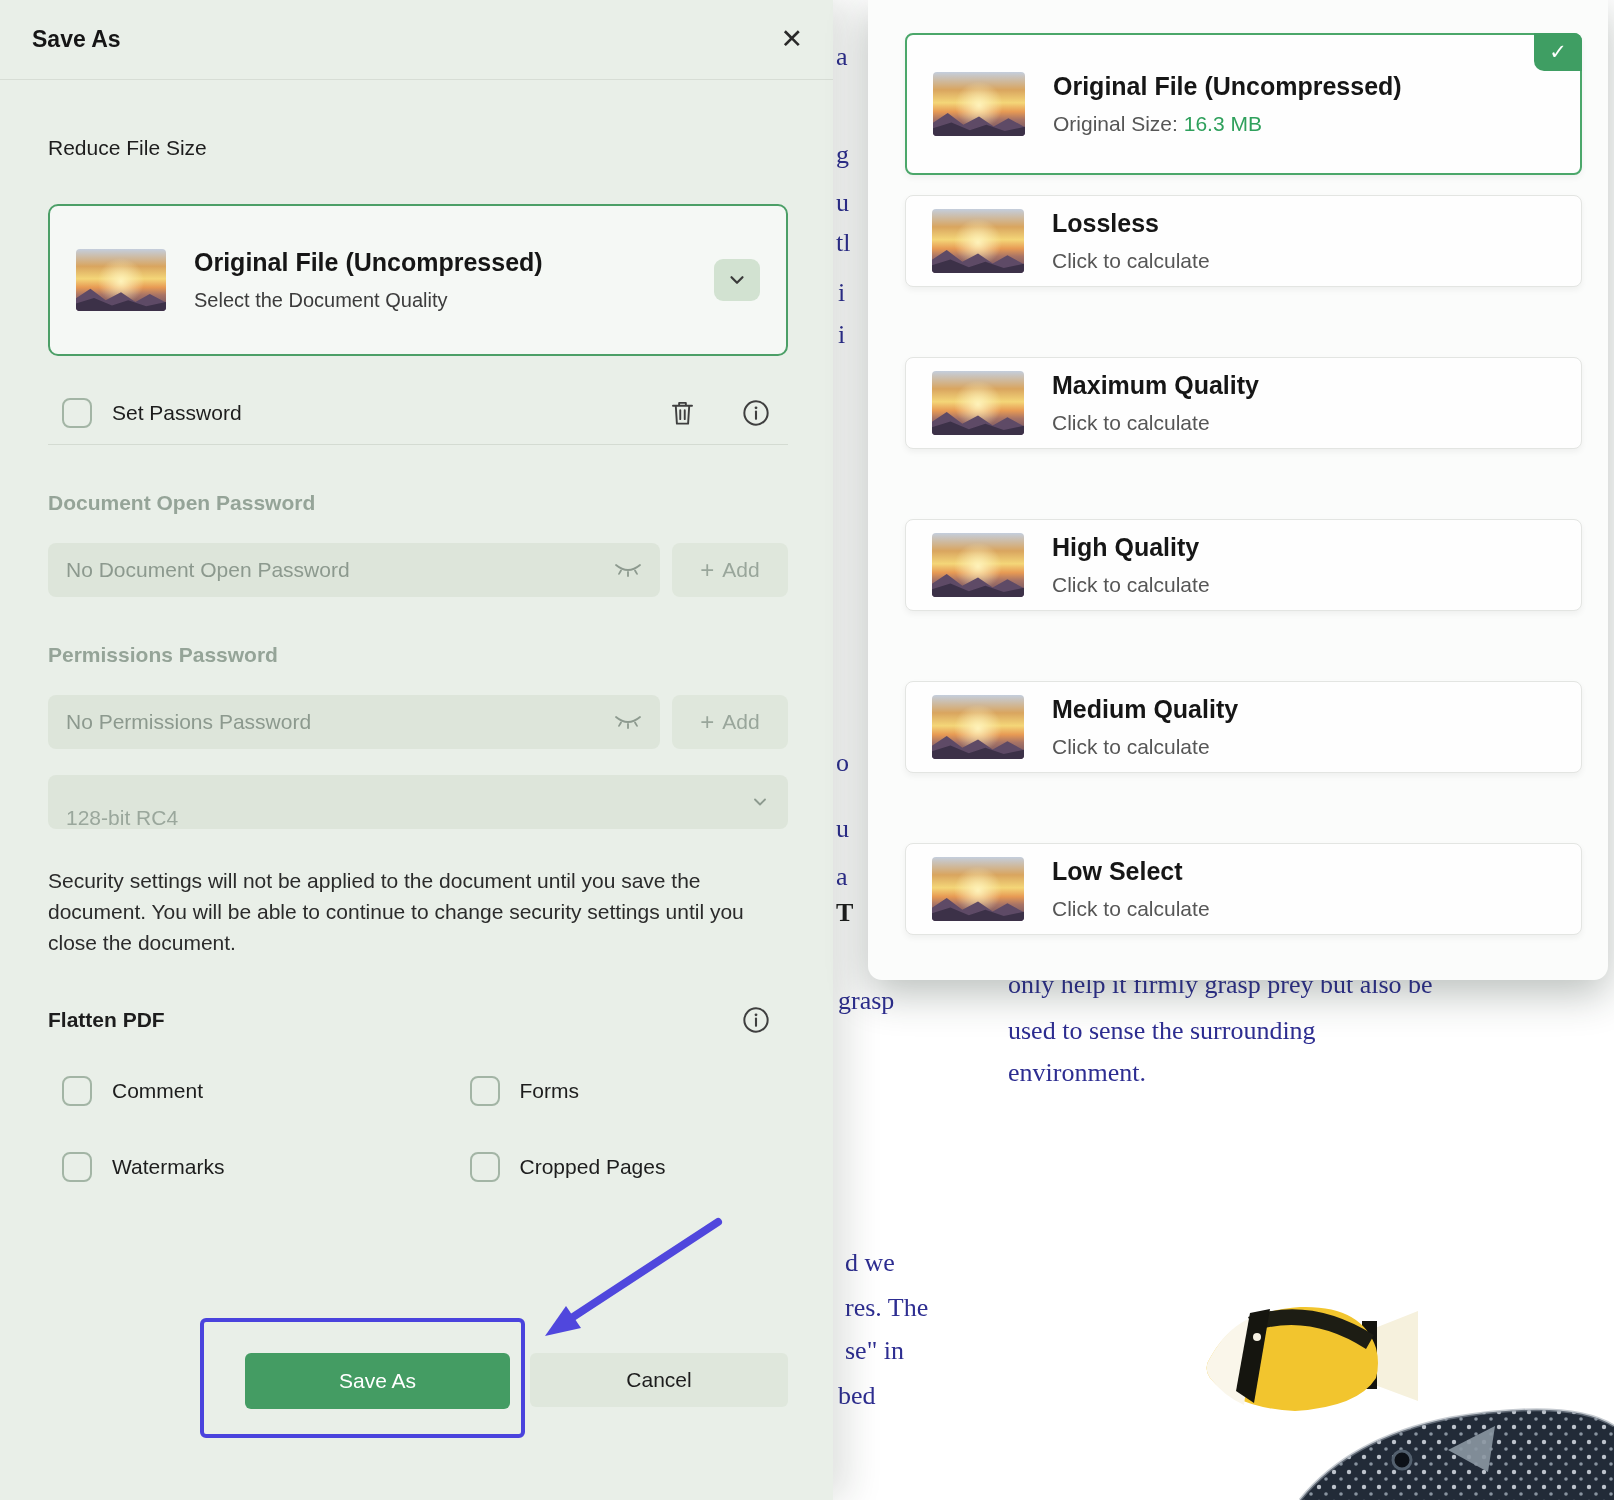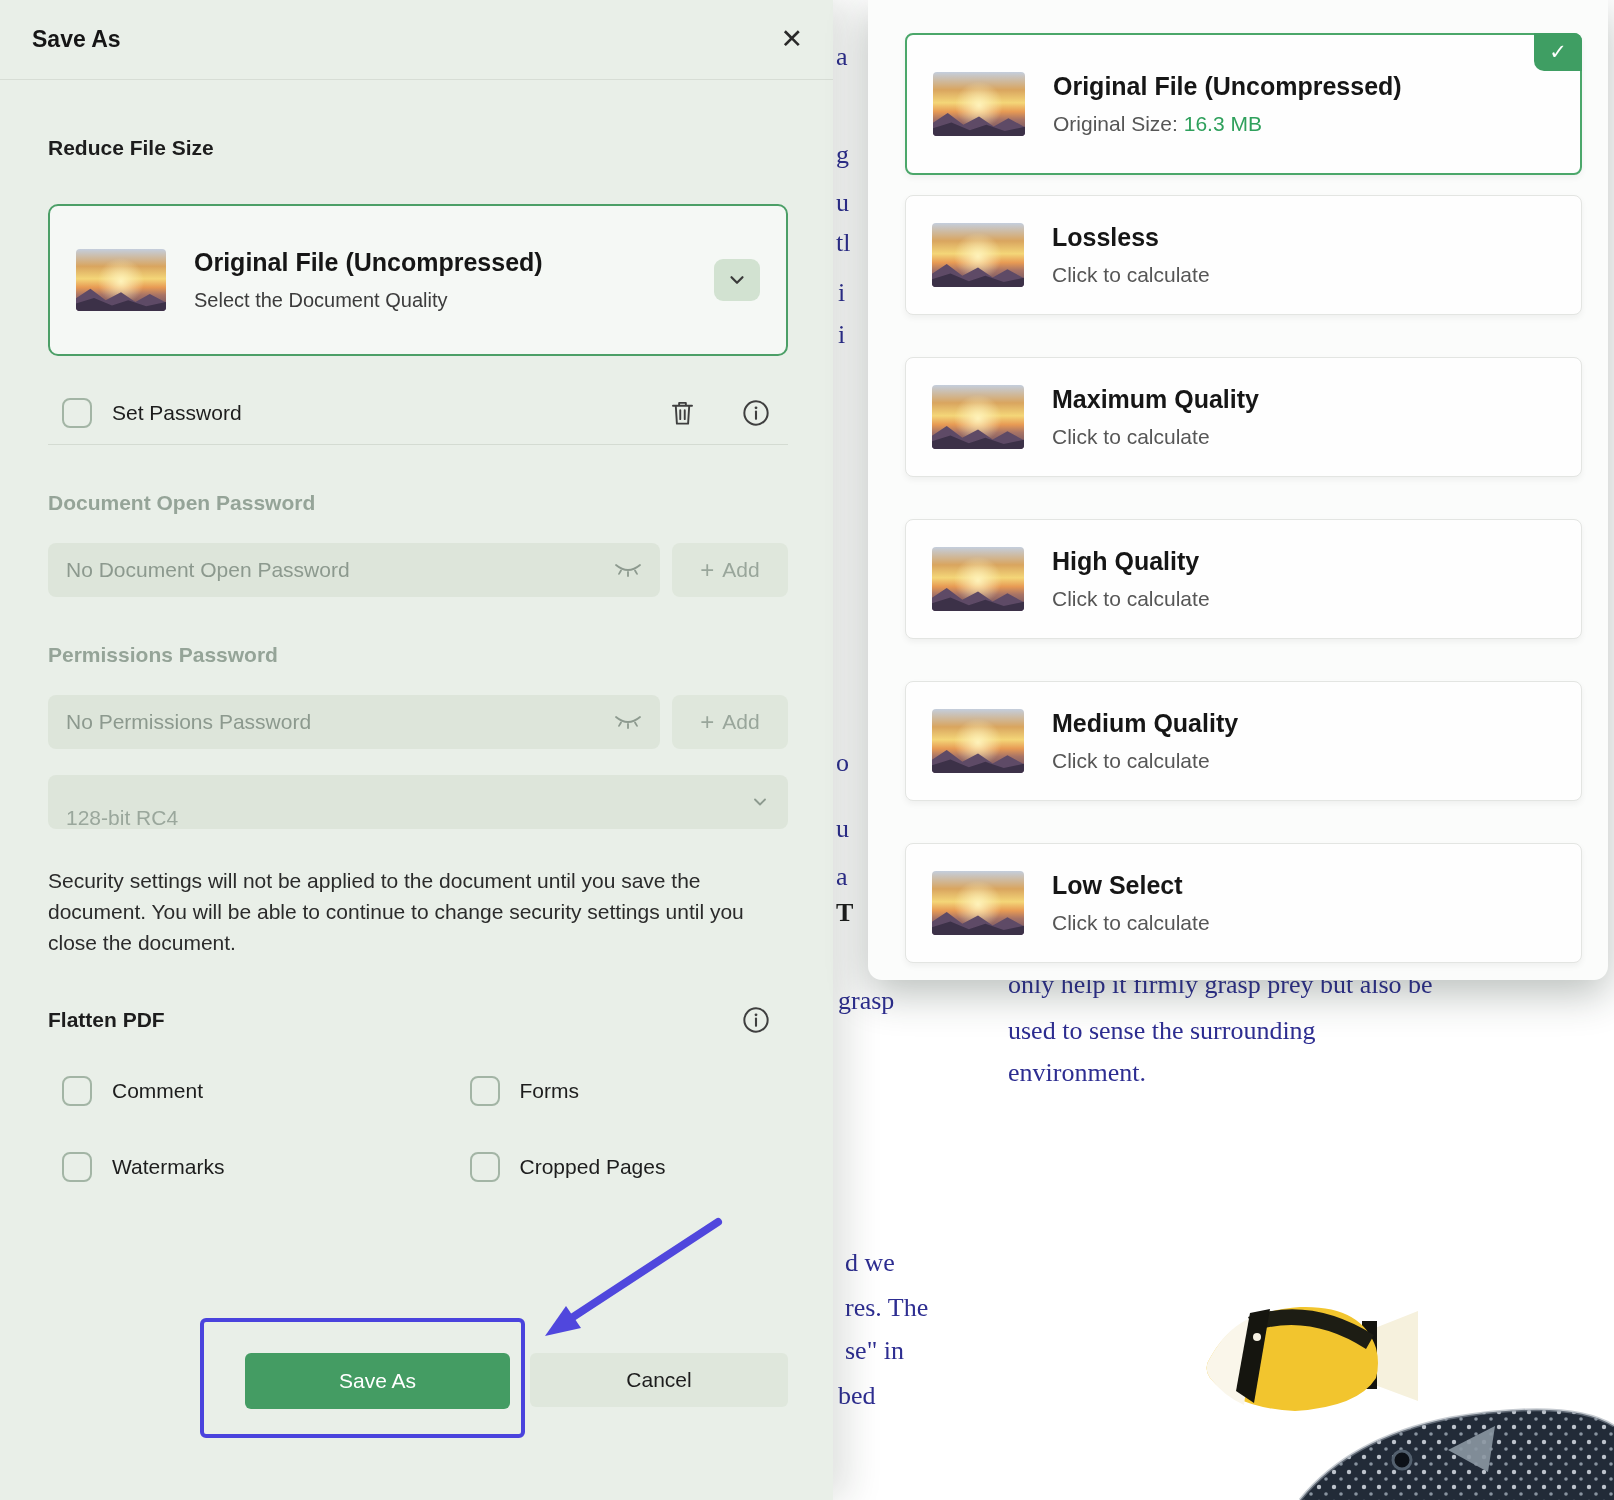--- a/index.html
+++ b/index.html
@@ -11,21 +11,21 @@
   .doc-frag { position:absolute; font-family:"Liberation Serif", serif; font-size:26px; color:#2d2d91; white-space:nowrap; z-index:1; }
   .doc-frag.dark { color:#1c1c1c; font-weight:bold; }
   .fish-svg { position:absolute; left:1150px; top:1288px; z-index:1; }
 
   
   .dialog { position:absolute; left:0; top:0; width:833px; height:1500px; background:#e9efe8; z-index:2; box-shadow:14px 0 34px rgba(30,40,30,.14); }
   .dlg-header { height:80px; display:flex; align-items:center; justify-content:space-between; padding:0 30px 0 32px; border-bottom:1px solid #d7ddd5; }
   .dlg-title { font-size:23px; font-weight:bold; color:#161616; }
   .close-btn { font-size:27px; color:#2a2a2a; background:none; border:none; cursor:pointer; line-height:1; }
 
-  .sec-heading { margin:56px 48px 0; font-size:21px; font-weight:bold; color:#1d1d1d; }
+  .sec-heading { margin:56px 48px 0; font-size:21px; font-weight:normal; color:#1d1d1d; }
 
   .quality-card { margin:44px 45px 0 48px; height:152px; background:rgba(255,255,255,.55); border:2px solid #4c9f67; border-radius:10px; display:flex; align-items:center; padding:0 26px; gap:28px; cursor:pointer; }
   .q-text { flex:1; }
   .q-title { font-size:25px; font-weight:bold; color:#161616; }
   .q-sub { font-size:20px; color:#3c3c3c; margin-top:12px; }
   .chev-btn { width:46px; height:42px; background:#d2e2d1; border:none; border-radius:9px; display:flex; align-items:center; justify-content:center; cursor:pointer; }
 
   .thumb { width:90px; height:62px; border-radius:4px; position:relative; overflow:hidden; flex:0 0 auto;
     background: radial-gradient(circle at 50% 52%, rgba(255,244,190,.95), rgba(255,244,190,0) 42%),
       linear-gradient(180deg,#c4cedd 0%,#d9a55f 28%,#f4d678 48%,#e79a54 62%,#a97465 74%,#5d4a63 100%); }
@@ -60,21 +60,21 @@
 
   .cb-grid-row { margin:42px 0 0 62px; display:flex;gap:44px; }
   .cb-grid-row + .cb-grid-row { margin-top:46px; }
   .cb-item { display:flex; align-items:center; width:379px; }
 
   .btn-save { position:absolute; left:245px; top:1353px; width:265px; height:56px; background:#449c63; color:#ffffff; font-size:21px; border:none; border-radius:6px; cursor:pointer; font-family:inherit; }
   .btn-cancel { position:absolute; left:530px; top:1353px; width:258px; height:54px; background:#dfe7dc; color:#1d1d1d; font-size:21px; border:none; border-radius:6px; cursor:pointer; font-family:inherit; }
 
   
   .panel { position:absolute; left:868px; top:0; width:740px; height:980px; background:#fbfcfb; border-radius:0 0 14px 14px; z-index:3; box-shadow:0 14px 40px rgba(30,45,35,.30); }
-  .menu-card { position:absolute; left:37px; width:677px; height:120px; background:#fefefe; border:1px solid #e3e5e2; border-radius:8px; display:flex; align-items:center; padding:0 26px; gap:28px; cursor:pointer; box-shadow:0 3px 6px rgba(0,0,0,.05); }
+  .menu-card { position:absolute; left:37px; width:677px; height:92px; background:#fefefe; border:1px solid #e3e5e2; border-radius:8px; display:flex; align-items:center; padding:0 26px; gap:28px; cursor:pointer; box-shadow:0 3px 6px rgba(0,0,0,.05); }
   .menu-card.selected { height:142px; border:2px solid #4ba76a; }
   .mc-text { flex:1; }
   .mc-title { font-size:25px; font-weight:bold; color:#161616; }
   .mc-sub { font-size:21px; color:#565656; margin-top:11px; }
   .mc-sub .size-val { color:#2fa05c; }
   .check-badge { position:absolute; top:-2px; right:-2px; width:48px; height:38px; background:#3f9e63; border-radius:0 8px 0 10px; color:#fff; font-size:21px; display:flex; align-items:center; justify-content:center; }
 
   
   .annot-rect { position:absolute; left:200px; top:1318px; width:325px; height:120px; border:4px solid #4a43dd; border-radius:6px; z-index:5; pointer-events:none; }
   .annot-arrow { position:absolute; left:0; top:0; z-index:5; pointer-events:none; }

